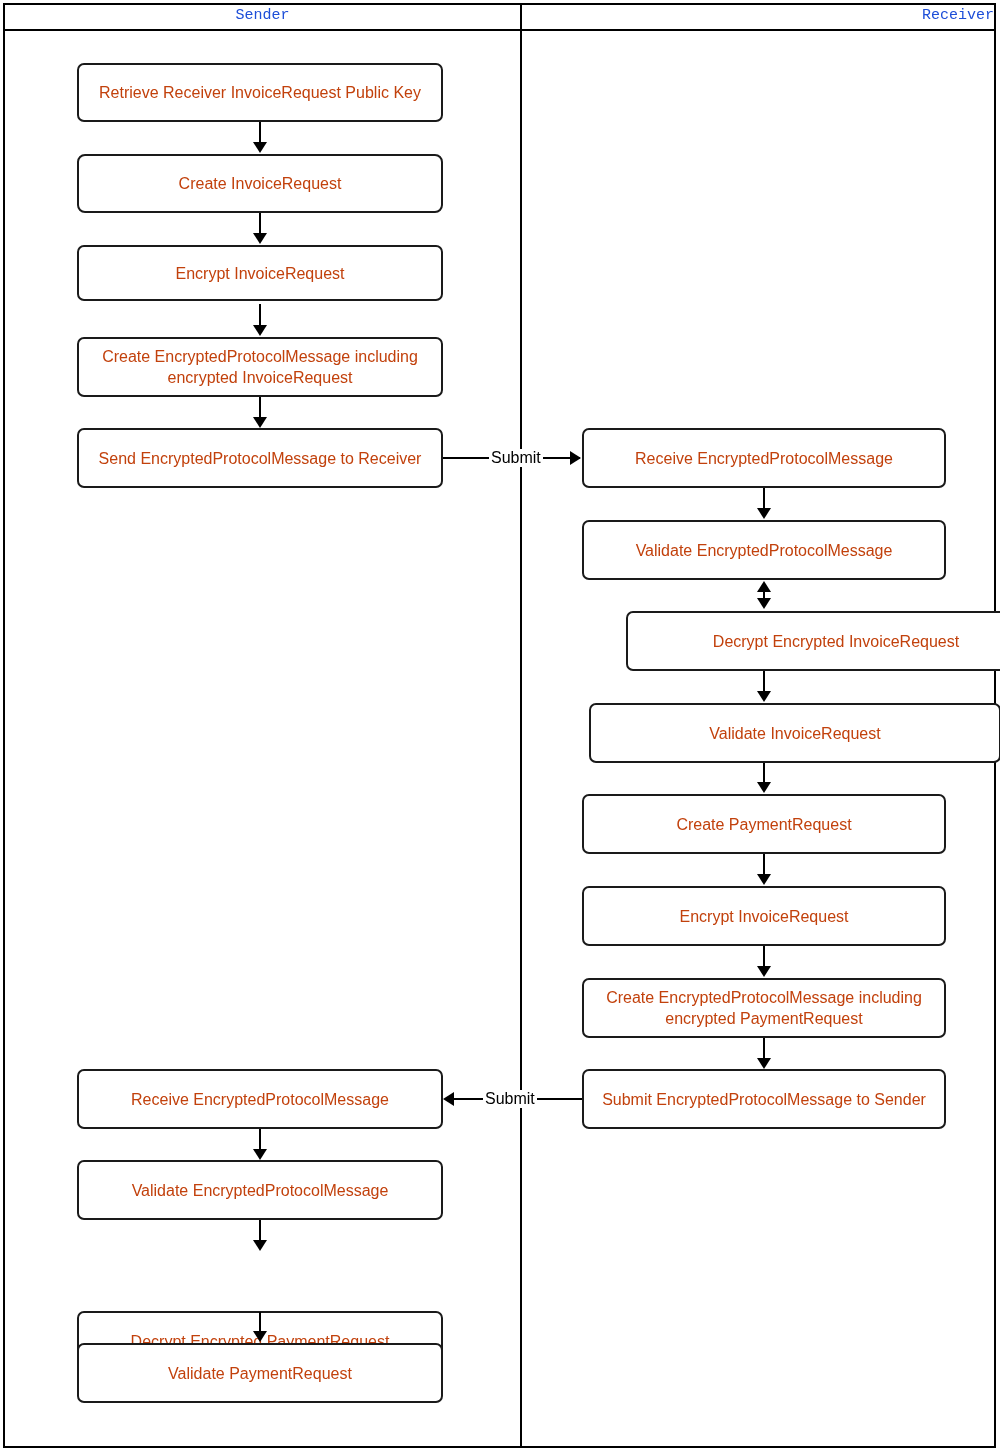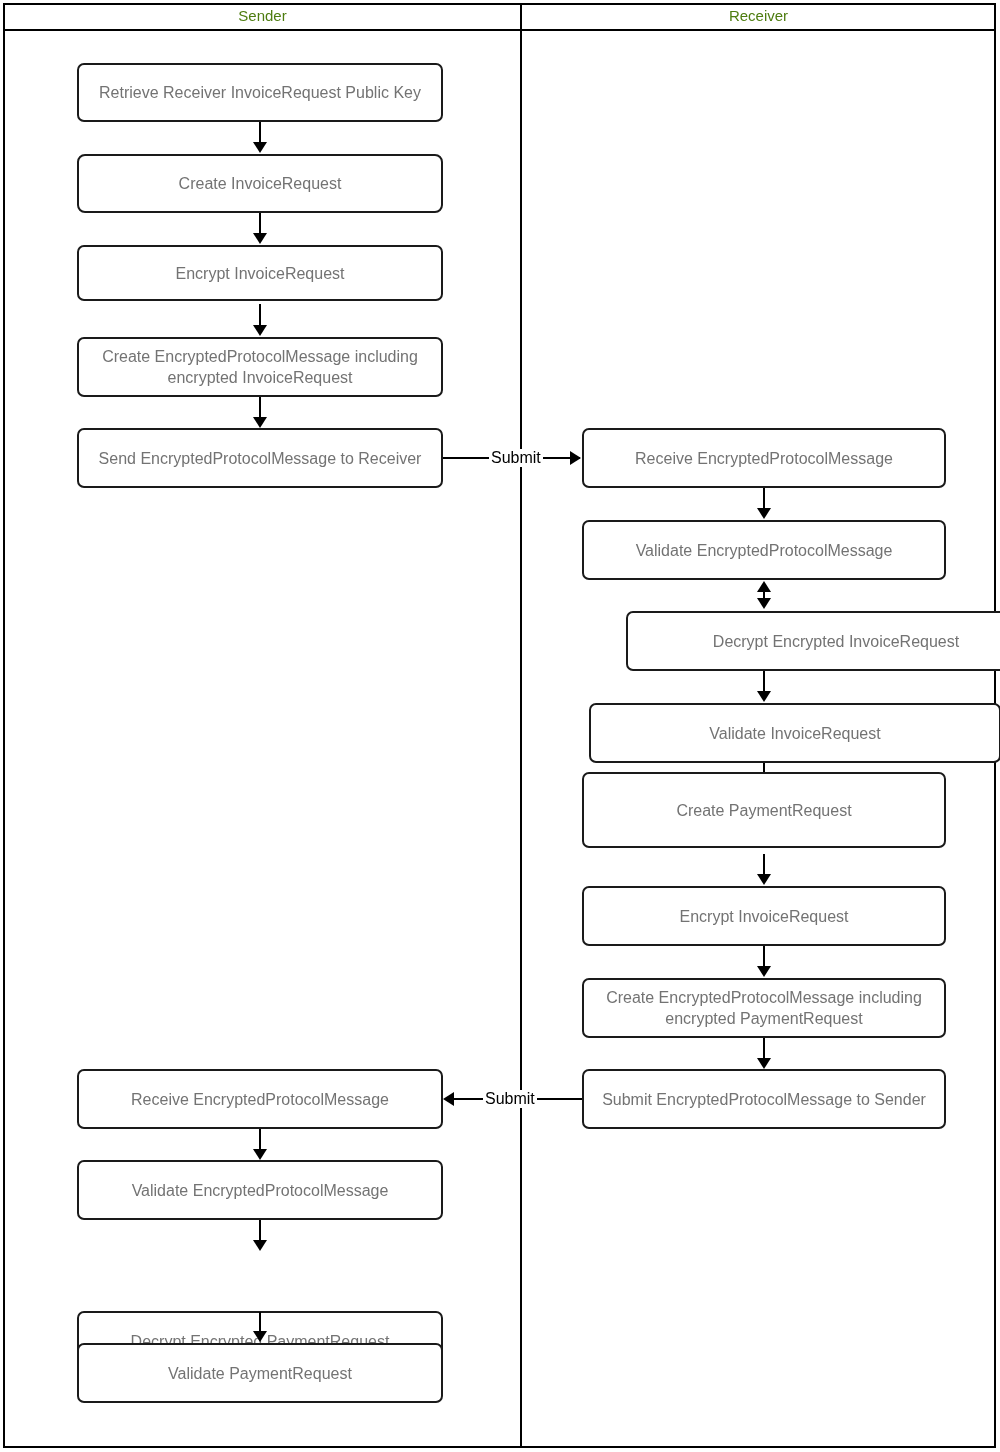--- a/index.html
+++ b/index.html
@@ -44,40 +44,41 @@
     height: 2px;
     background: #000000;
   }
   .lane-title {
     position: absolute;
     top: 4px;
     height: 24px;
     line-height: 24px;
     text-align: center;
     font-size: 15px;
-    color: #4d7c0f;
+    color: #1d4ed8;
     white-space: nowrap;
+    font-family: Liberation Mono, monospace;
   }
   .lane-title.sender   { left: 5px;   width: 515px; }
-  .lane-title.receiver { left: 523px; width: 471px; }
+  .lane-title.receiver { left: 523px; width: 471px; text-align: right; }
 
   
   .node {
     position: absolute;
     box-sizing: border-box;
     border: 2px solid #1a1a1a;
     border-radius: 7px;
     background: #ffffff;
     display: flex;
     align-items: center;
     justify-content: center;
     text-align: center;
     font-size: 16px;
     line-height: 21px;
-    color: #737373;
+    color: #c2410c;
     padding: 0 8px;
   }
   .node .label { display: block; }
 
   
   .v-line {
     position: absolute;
     width: 2px;
     background: #000000;
   }
@@ -198,21 +199,21 @@
   <div class="v-line" style="left:763px; top:671px; height:21px;"></div>
   <div class="arrow-down" style="left:757px; top:691px;"></div>
 
   <div class="node" style="left:582px; top:703px; width:412px; height:60px;margin-left:7px;">
     <span class="label">Validate InvoiceRequest</span>
   </div>
 
   <div class="v-line" style="left:763px; top:763px; height:20px;"></div>
   <div class="arrow-down" style="left:757px; top:782px;"></div>
 
-  <div class="node" style="left:582px; top:772px; width:364px; height:76px;align-items:center;">
+  <div class="node" style="left:582px; top:794px; width:364px; height:60px;align-items:center;">
     <span class="label">Create PaymentRequest</span>
   </div>
 
   <div class="v-line" style="left:763px; top:854px; height:21px;"></div>
   <div class="arrow-down" style="left:757px; top:874px;"></div>
 
   <div class="node" style="left:582px; top:886px; width:364px; height:60px;">
     <span class="label">Encrypt InvoiceRequest</span>
   </div>
 

